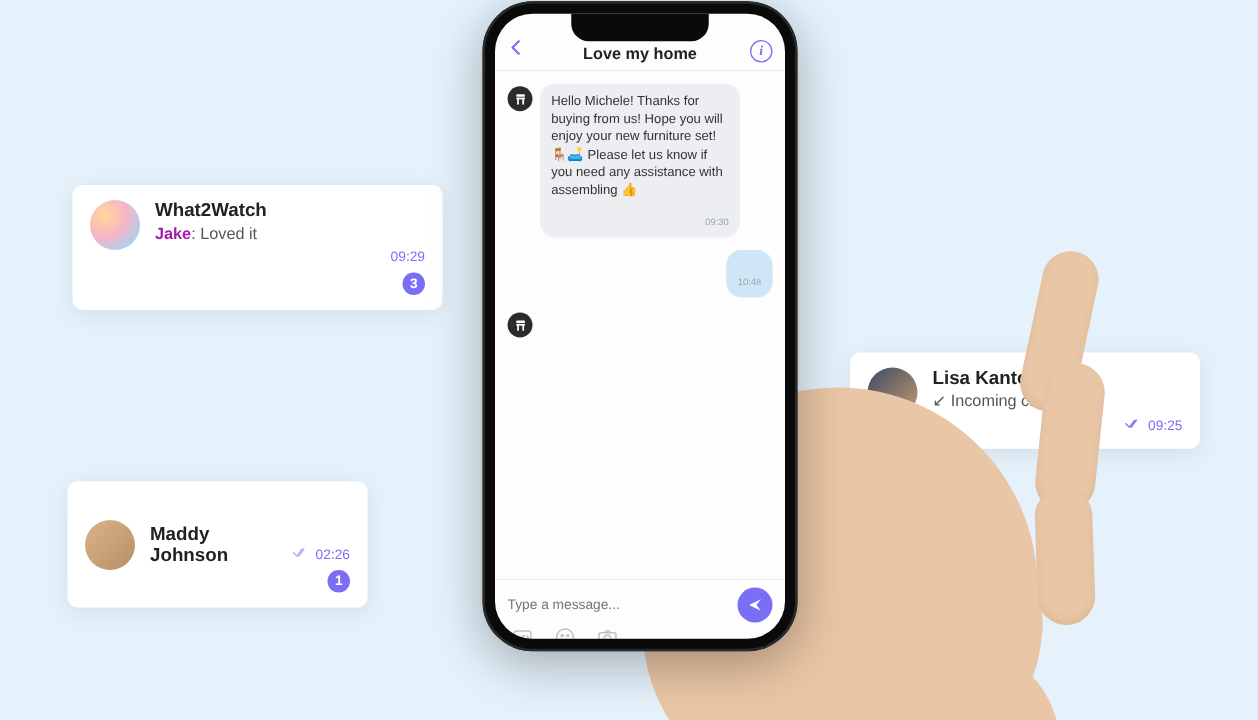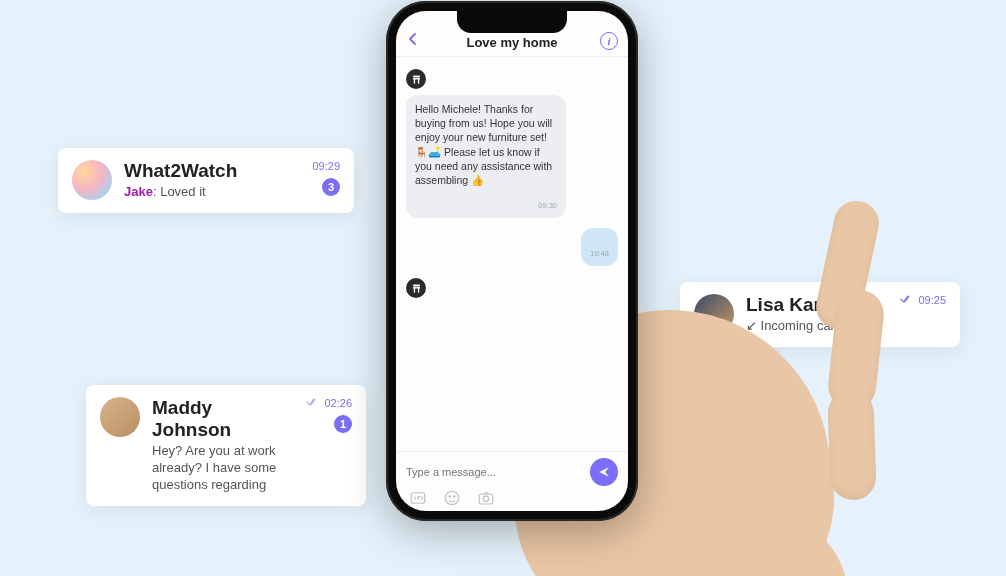--- a/index.html
+++ b/index.html
@@ -25,34 +25,34 @@
     gap: 12px;
   }
   .card .avatar {
     width: 40px; height: 40px;
     border-radius: 50%;
     flex-shrink: 0;
     display: flex; align-items: center; justify-content: center;
     font-size: 11px; color: #fff;
   }
   .card .body { flex: 1; min-width: 0; }
-  .card .title { font-weight: 700; font-size: 19px; color: #222; }
+  .card .title { font-weight: 700; font-size: 15px; color: #222; }
   .card .preview { font-size: 13px; color: #555; margin-top: 2px; line-height: 1.3; }
   .card .preview .sender { font-weight: 600; color: #a21caf; }
   .card .meta { display: flex; align-items: center; gap: 4px; font-size: 11px; color: #7b6ef6; }
   .card .badge {
     background: #7b6ef6; color: #fff;
     border-radius: 50%;
     width: 18px; height: 18px;
     font-size: 11px; font-weight: 600;
     display: flex; align-items: center; justify-content: center;
     margin-top: 6px;
     margin-left: auto;
   }
-  .card .right { display: flex; flex-direction: column; align-items: flex-end; }
+  .card .right { display: flex; flex-direction: column; align-items: flex-end; margin-top: 40px; }
 
   .check-icon svg { width: 14px; height: 10px; }
 
   
   .hand-wrap {
     position: absolute;
     left: 370px;
     top: 0;
     width: 560px;
     height: 576px;
@@ -148,21 +148,21 @@
     font-weight: 700; font-size: 13px; color: #222;
   }
   .messages {
     flex: 1;
     padding: 10px 10px;
     overflow: hidden;
     font-size: 10.5px;
     line-height: 1.35;
   }
   .msg-row { display: flex; margin-bottom: 10px; gap: 6px; }
-  .msg-row.in { justify-content: flex-start; flex-direction: column; }
+  .msg-row.in { justify-content: flex-start; }
   .msg-row.out { justify-content: flex-end; }
   .msg-row .av {
     width: 20px; height: 20px; border-radius: 50%;
     background: #2b2b2b;
     display: flex; align-items: center; justify-content: center;
     flex-shrink: 0;
     margin-top: 2px;
   }
   .msg-row .av svg { width: 11px; height: 11px; }
   .bubble {
@@ -172,21 +172,21 @@
     position: relative;
     color: #333;
   }
   .bubble.in { background: #eceef2; }
   .bubble.out { background: #cfe6f7; }
   .bubble .ts {
     font-size: 7.5px; color: #9aa; text-align: right; margin-top: 14px;
   }
 
   .composer {
-    height: 60px;
+    height: 48px;
     border-top: 1px solid #eee;
     display: flex;
     flex-direction: column;
   }
   .composer .input-row {
     display: flex; align-items: center;
     padding: 6px 10px 2px;
     gap: 8px;
   }
   .composer input {
@@ -207,21 +207,21 @@
   }
   .composer .ic {
     width: 20px; height: 20px;
     display: flex; align-items: center; justify-content: center;
     opacity: 0.35;
   }
   .composer .ic svg { width: 18px; height: 18px; stroke: #555; }
 
   
   #card-w2w { left: 58px; top: 148px; width: 296px; }
-  #card-maddy { left: 86px; top: 385px; width: 280px; }
+  #card-maddy { left: 54px; top: 385px; width: 240px; align-items: center; }
   #card-lisa { left: 680px; top: 282px; width: 280px; }
 
   
   .av-w2w { background: radial-gradient(circle at 30% 30%, #ffd89b, #f6b4c6 45%, #a7d3f0 80%); }
   .av-maddy { background: linear-gradient(135deg, #d9b48a, #b98f63); }
   .av-lisa { background: linear-gradient(135deg, #3a4a66, #c79a6b); }
 </style>
 </head>
 <body>
 
@@ -236,21 +236,20 @@
   <div class="right">
     <div class="meta">09:29</div>
     <div class="badge">3</div>
   </div>
 </div>
 
 <div class="card" id="card-maddy">
   <div class="avatar av-maddy"></div>
   <div class="body">
     <div class="title">Maddy Johnson</div>
-    <div class="preview">Hey? Are you at work already? I have some questions regarding</div>
   </div>
   <div class="right">
     <div class="meta">
       <span class="check-icon">
         <svg viewBox="0 0 20 12">
             <path d="M1 6 L5 10 L11 2 M7 10 L13 2" stroke="#b8b0f8" stroke-width="1.6" fill="none" stroke-linecap="round"></path>
           </svg>
       </span>
       <span>02:26</span>
     </div>

